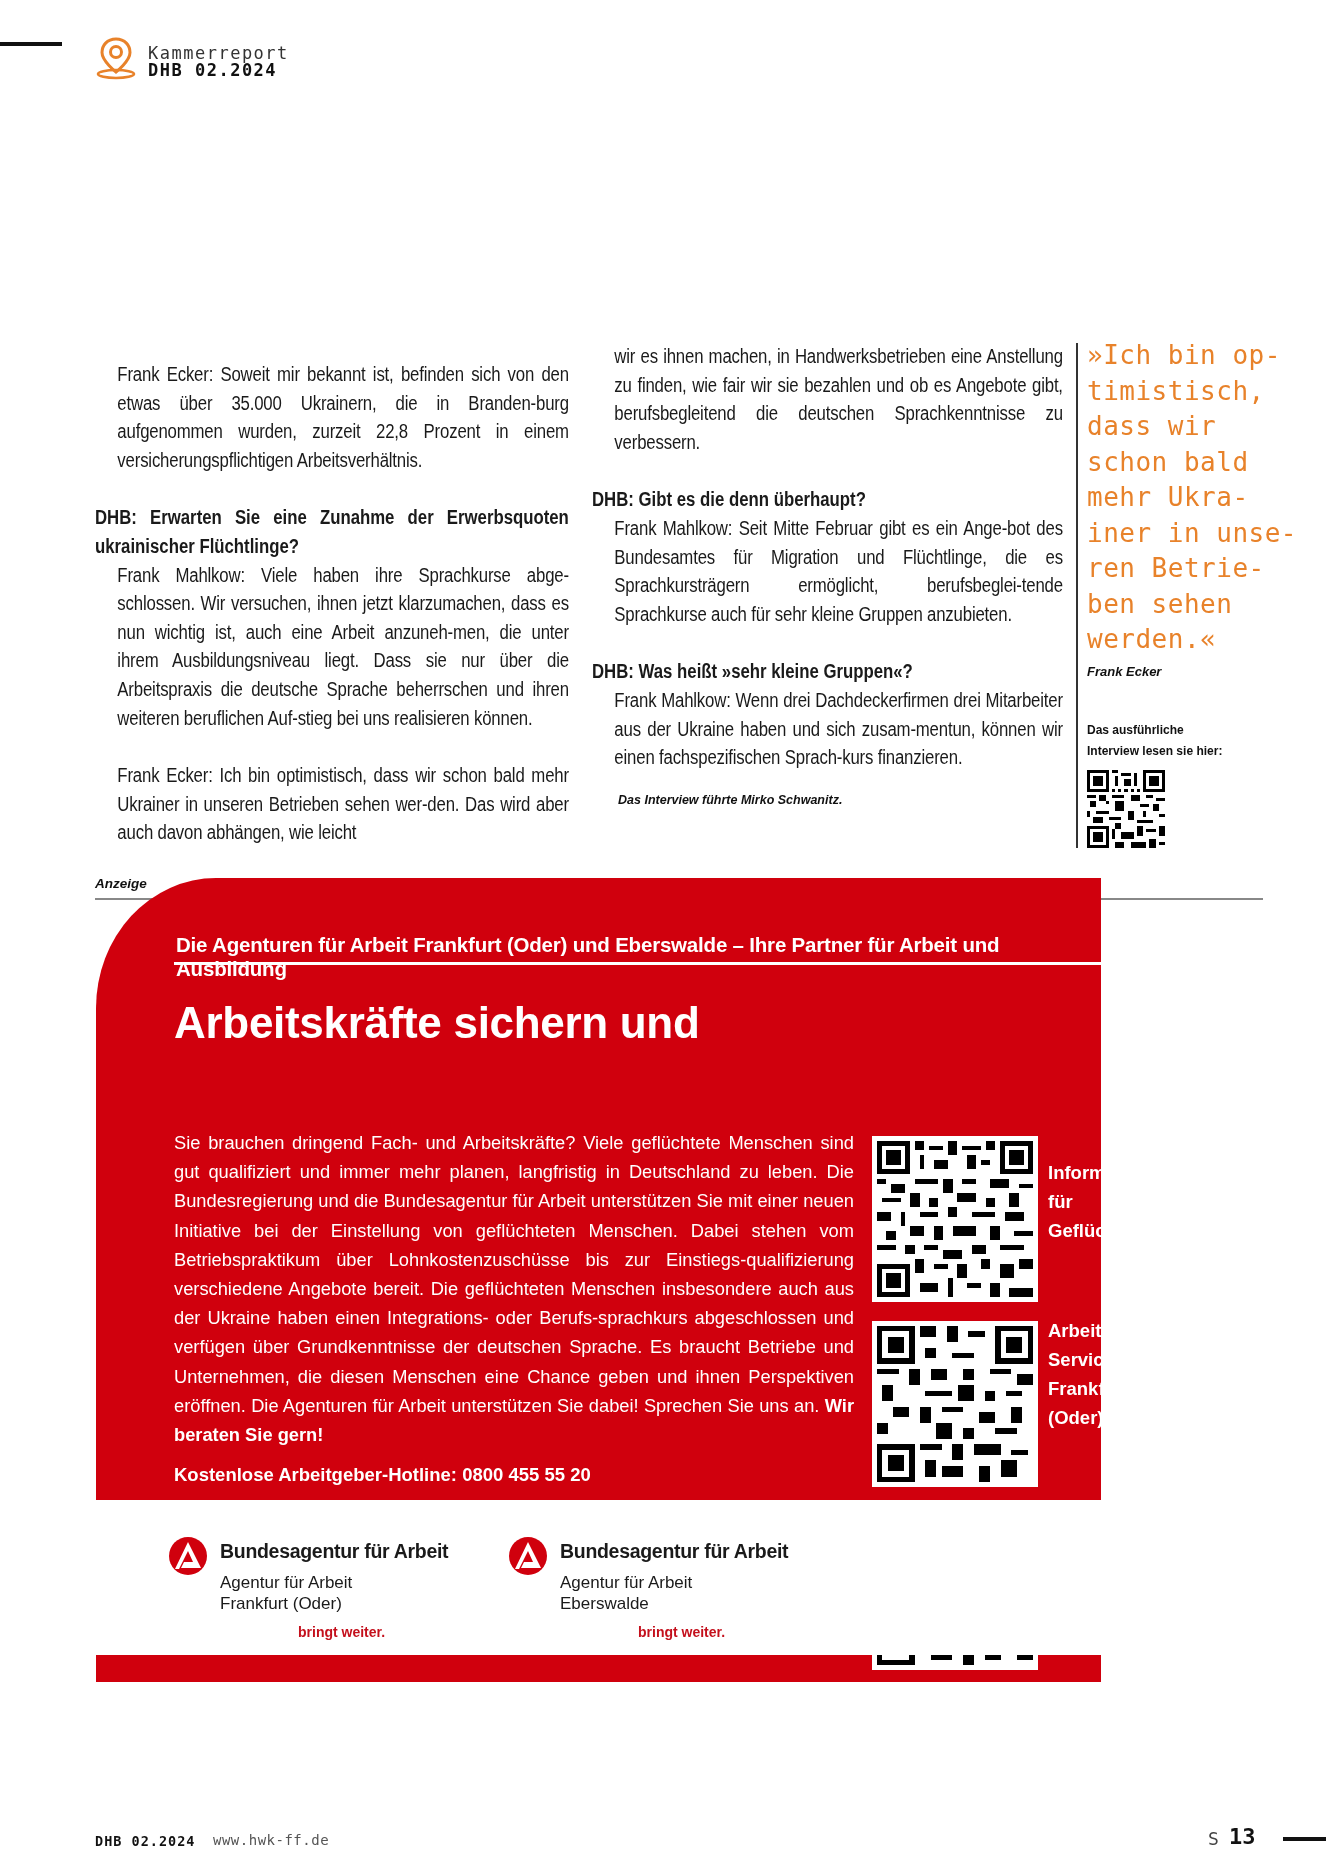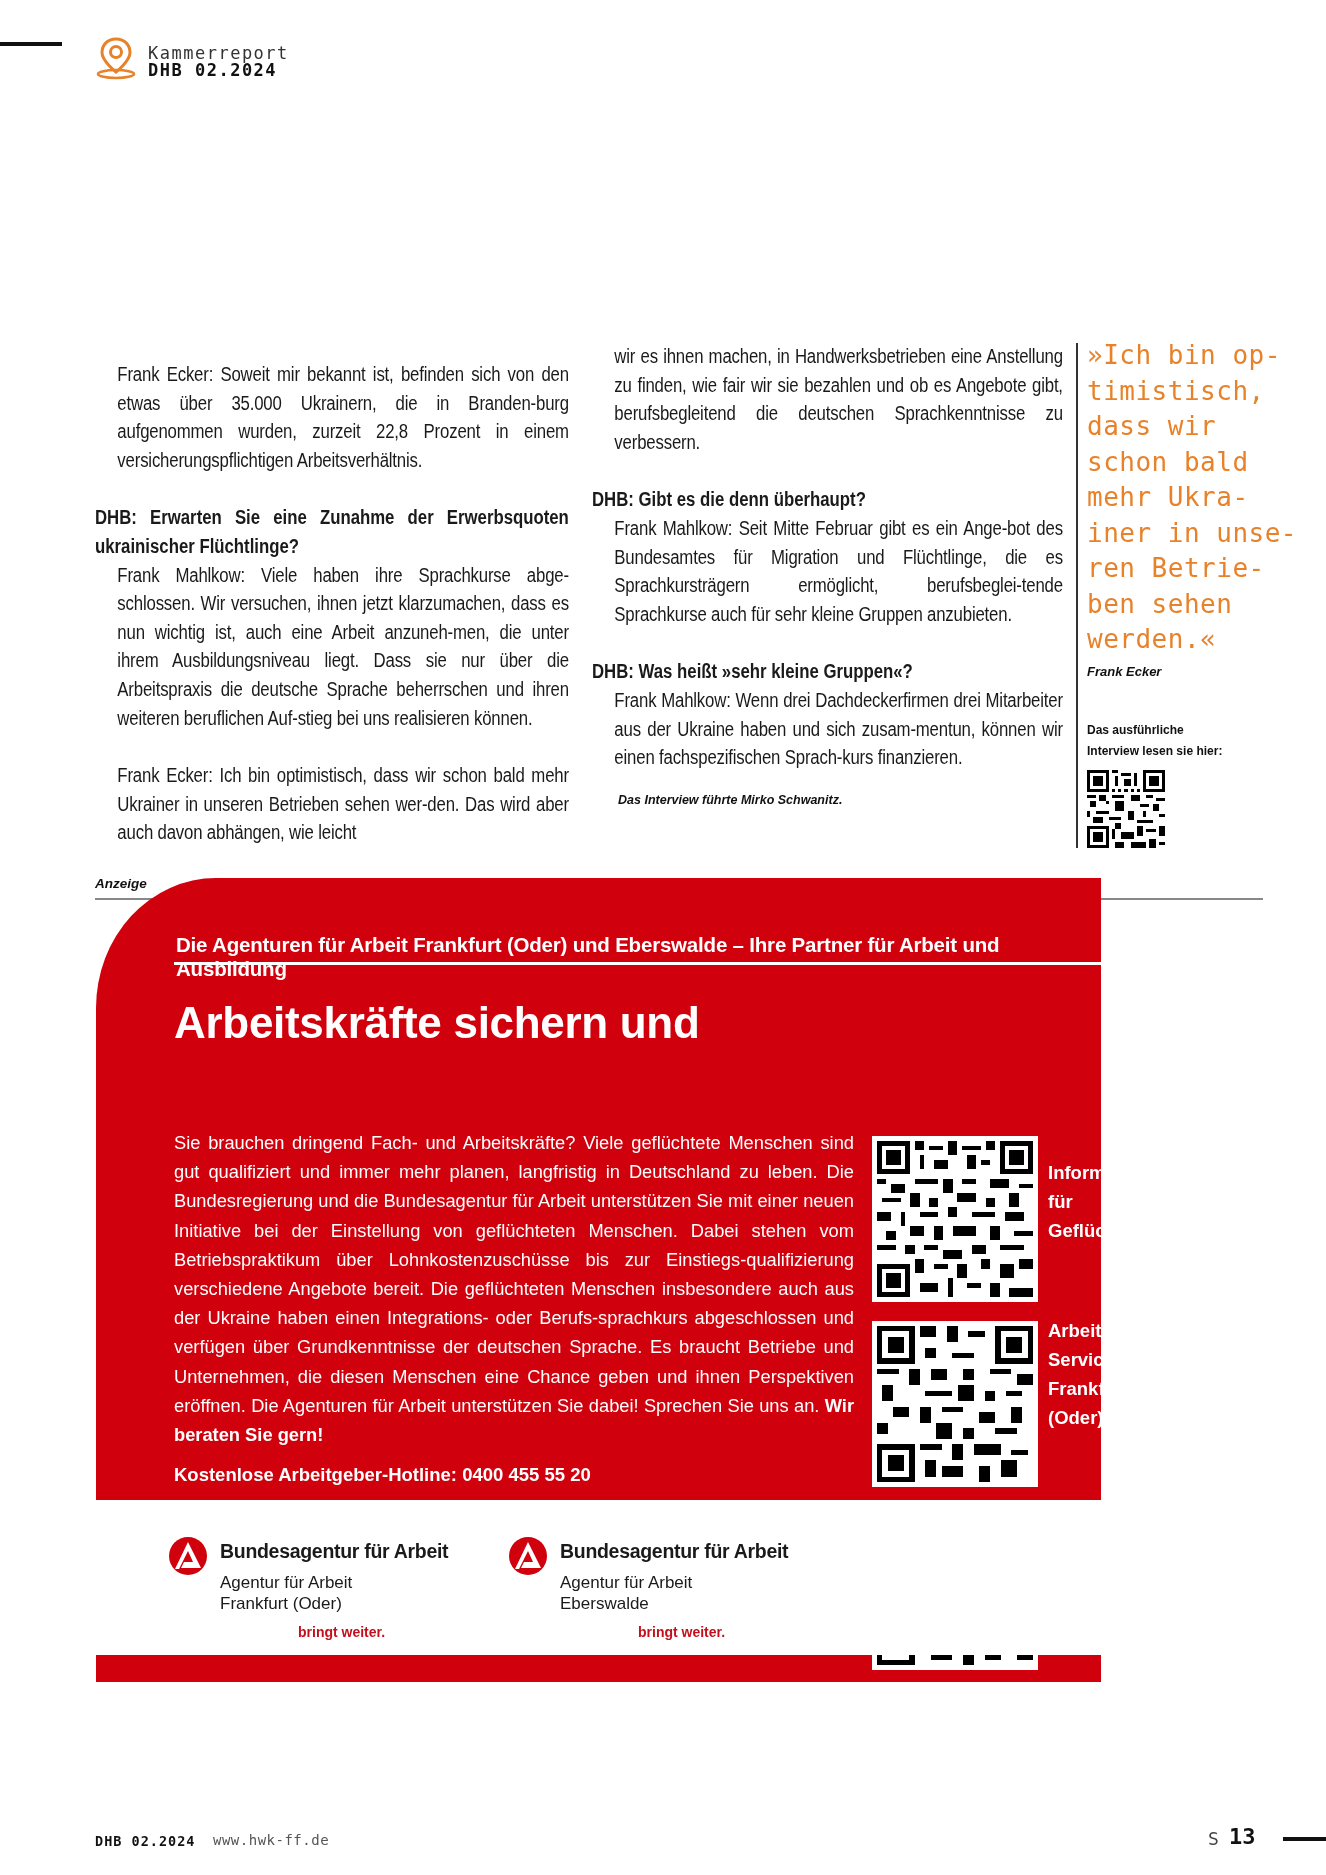--- a/index.html
+++ b/index.html
@@ -168,21 +168,21 @@
 <div class="ad">
   <div class="ad-subtitle">Die Agenturen für Arbeit Frankfurt (Oder) und Eberswalde – Ihre Partner für Arbeit und Ausbildung</div>
   <div class="ad-subrule"></div>
   <div class="ad-title">
     <div>Arbeitskräfte sichern und</div>
   </div>
   <div class="ad-body">
     <span>Sie brauchen dringend Fach- und Arbeitskräfte? Viele geflüchtete Menschen sind gut qualifiziert und immer mehr planen, langfristig in Deutschland zu leben. Die Bundesregierung und die Bundesagentur für Arbeit unterstützen Sie mit einer neuen Initiative bei der Einstellung von geflüchteten Menschen. Dabei stehen vom Betriebspraktikum über Lohnkostenzuschüsse bis zur Einstiegs-qualifizierung verschiedene Angebote bereit. Die geflüchteten Menschen insbesondere auch aus der Ukraine haben einen Integrations- oder Berufs-sprachkurs abgeschlossen und verfügen über Grundkenntnisse der deutschen Sprache. Es braucht Betriebe und Unternehmen, die diesen Menschen eine Chance geben und ihnen Perspektiven eröffnen. Die Agenturen für Arbeit unterstützen Sie dabei! Sprechen Sie uns an.</span>
     <b>Wir beraten Sie gern!</b>
   </div>
-  <div class="ad-hotline">Kostenlose Arbeitgeber-Hotline: 0400 455 55 20</div>
+  <div class="ad-hotline">Kostenlose Arbeitgeber-Hotline: 0800 455 55 20</div>
 
   <div class="ad-qr" style="left:776px; top:258px; width:166px; height:166px;">
     <svg viewBox="0 0 33 33" shape-rendering="crispEdges">
       <rect width="33" height="33" fill="#fff"></rect>
       <g fill="#000">
         <rect x="0" y="0" width="7" height="7"></rect>
           <rect x="1" y="1" width="5" height="5" fill="#fff"></rect>
           <rect x="2" y="2" width="3" height="3"></rect>
         <rect x="26" y="0" width="7" height="7"></rect>
           <rect x="27" y="1" width="5" height="5" fill="#fff"></rect>

